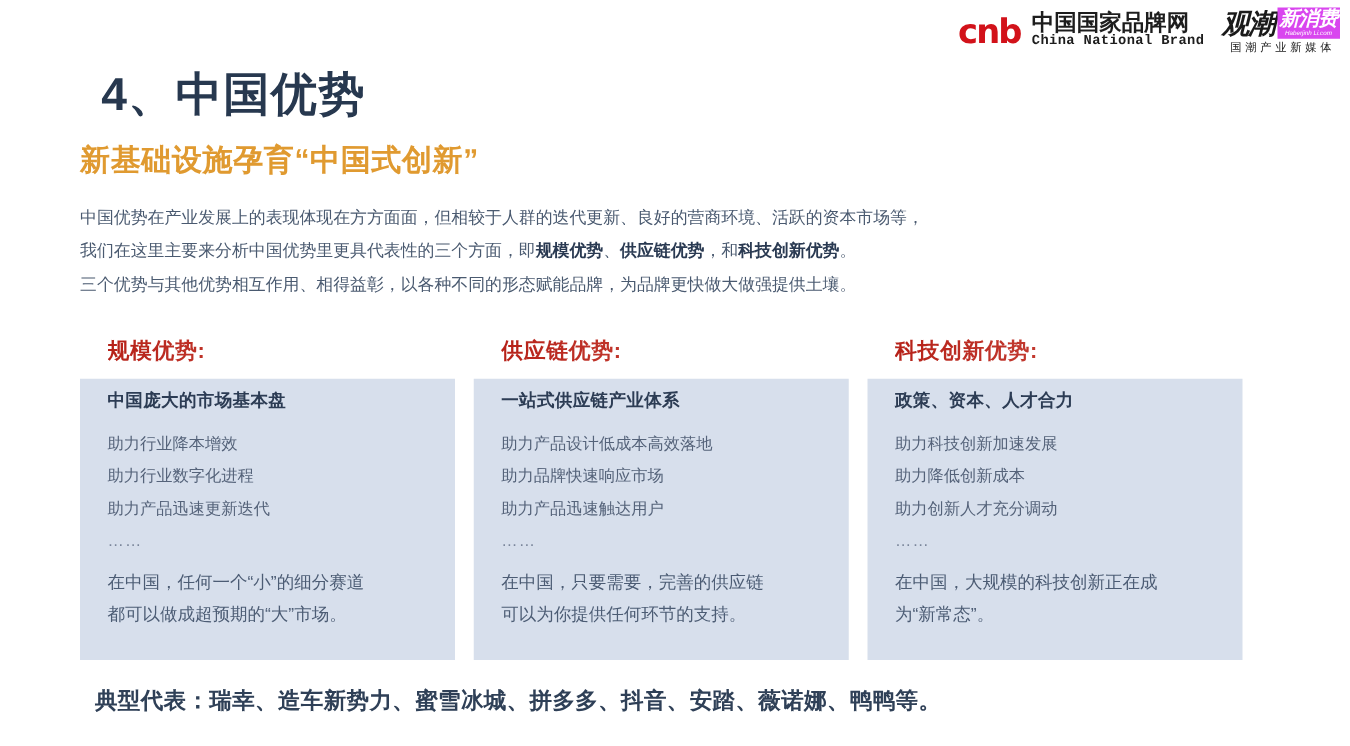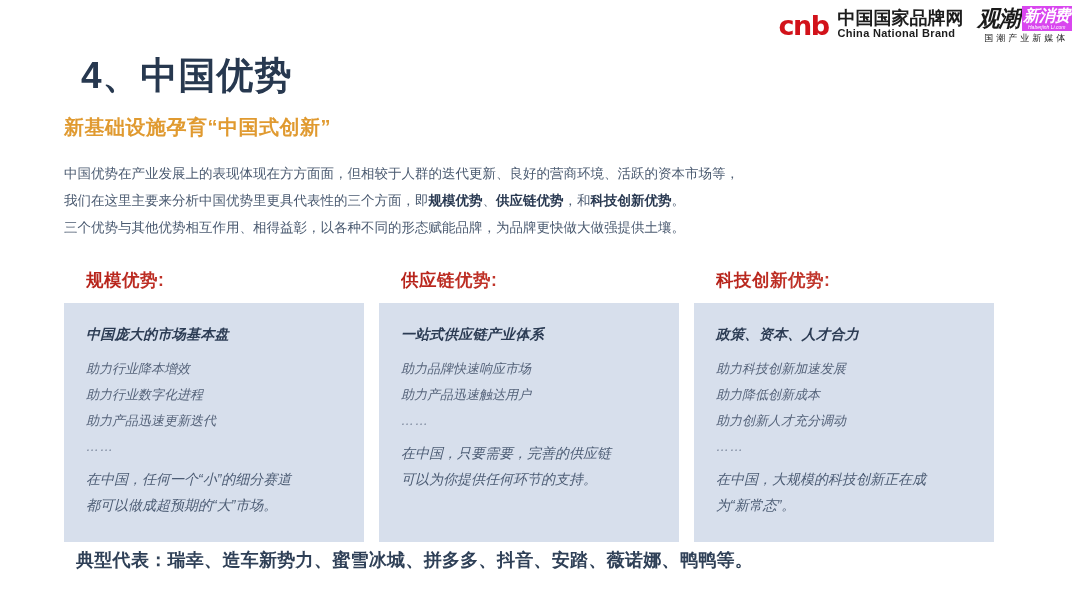--- a/index.html
+++ b/index.html
@@ -50,20 +50,21 @@
     color: #1d1d1d;
     letter-spacing: 0px;
     white-space: nowrap;
   }
   .cnb-en {
     font-size: 11px;
     font-weight: bold;
     color: #1d1d1d;
     letter-spacing: 0.3px;
     white-space: nowrap;
+    font-family: Liberation Mono, monospace;
   }
   .logo-gc {
     display: flex;
     flex-direction: column;
     align-items: center;
     line-height: 1;
     gap: 3px;
   }
   .gc-top {
     display: flex;
@@ -112,21 +113,21 @@
   }
   .slide-title {
     font-size: 37px;
     font-weight: bold;
     color: #27384f;
     letter-spacing: 1px;
     line-height: 1.15;
     margin: 17px;
   }
   .slide-subtitle {
-    font-size: 20px;
+    font-size: 24px;
     font-weight: bold;
     color: #e09a30;
     letter-spacing: 0.5px;
     margin: 10px 0 0 0;
     line-height: 1.2;
   }
 
   
   .intro {
     position: absolute;
@@ -161,25 +162,24 @@
     margin: 0 0 12px 22px;
     line-height: 1.2;
     background: linear-gradient(90deg, #b62118 0%, #c8453a 60%, #d4695e 100%);
     -webkit-background-clip: text;
     background-clip: text;
     -webkit-text-fill-color: transparent;
     color: #b62118;
   }
   .card {
     background: #d7dfec;
-    padding: 22px 22px 24px 22px;
+    padding: 8px 22px 24px 22px;
     box-sizing: border-box;
     flex: 1 1 auto;
     min-height: 215px;
-    font-style: italic;
   }
   .card-title {
     font-size: 14px;
     font-weight: bold;
     color: #2c3c54;
     margin: 0 0 13px 0;
     line-height: 1.3;
     letter-spacing: 0.3px;
   }
   .card-item {
@@ -266,20 +266,21 @@
         <div>在中国，任何一个“小”的细分赛道</div>
         <div>都可以做成超预期的“大”市场。</div>
       </div>
     </div>
   </div>
 
   <div class="col">
     <div class="col-heading">供应链优势:</div>
     <div class="card">
       <div class="card-title">一站式供应链产业体系</div>
+      <div class="card-item">助力产品设计低成本高效落地</div>
       <div class="card-item">助力品牌快速响应市场</div>
       <div class="card-item">助力产品迅速触达用户</div>
       <div class="card-ellipsis">……</div>
       <div class="card-note">
         <div>在中国，只要需要，完善的供应链</div>
         <div>可以为你提供任何环节的支持。</div>
       </div>
     </div>
   </div>
 

